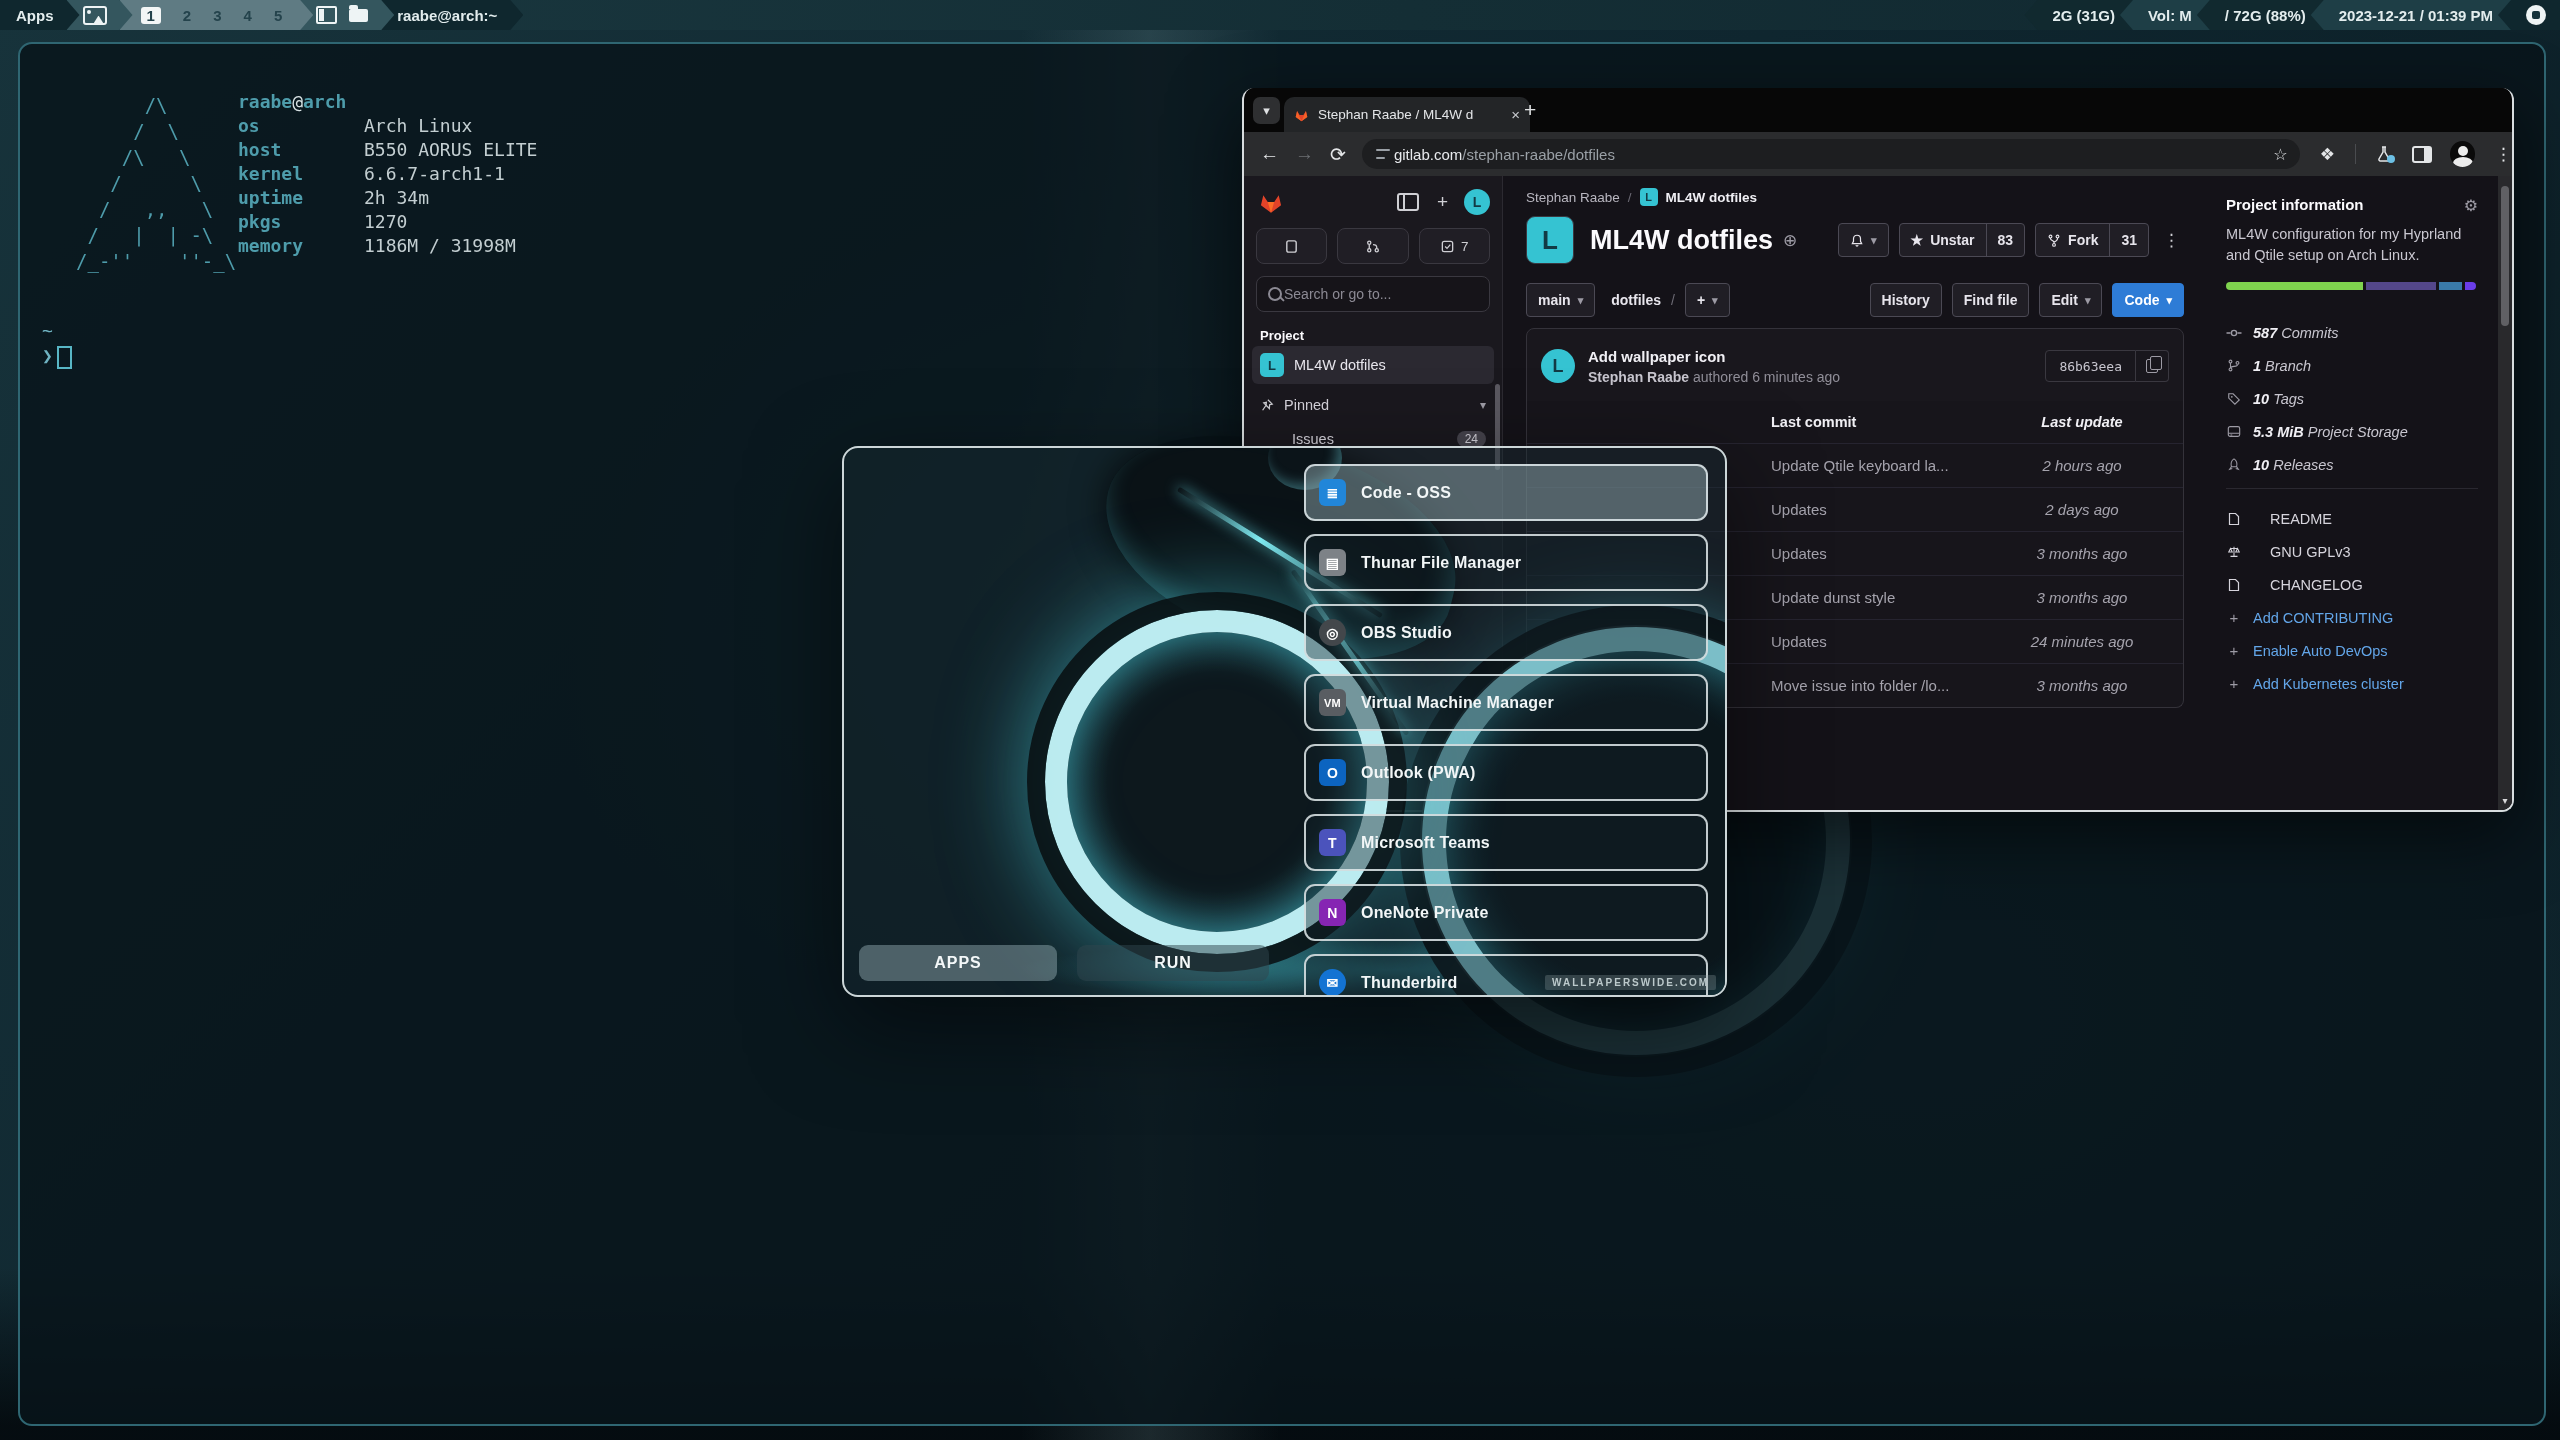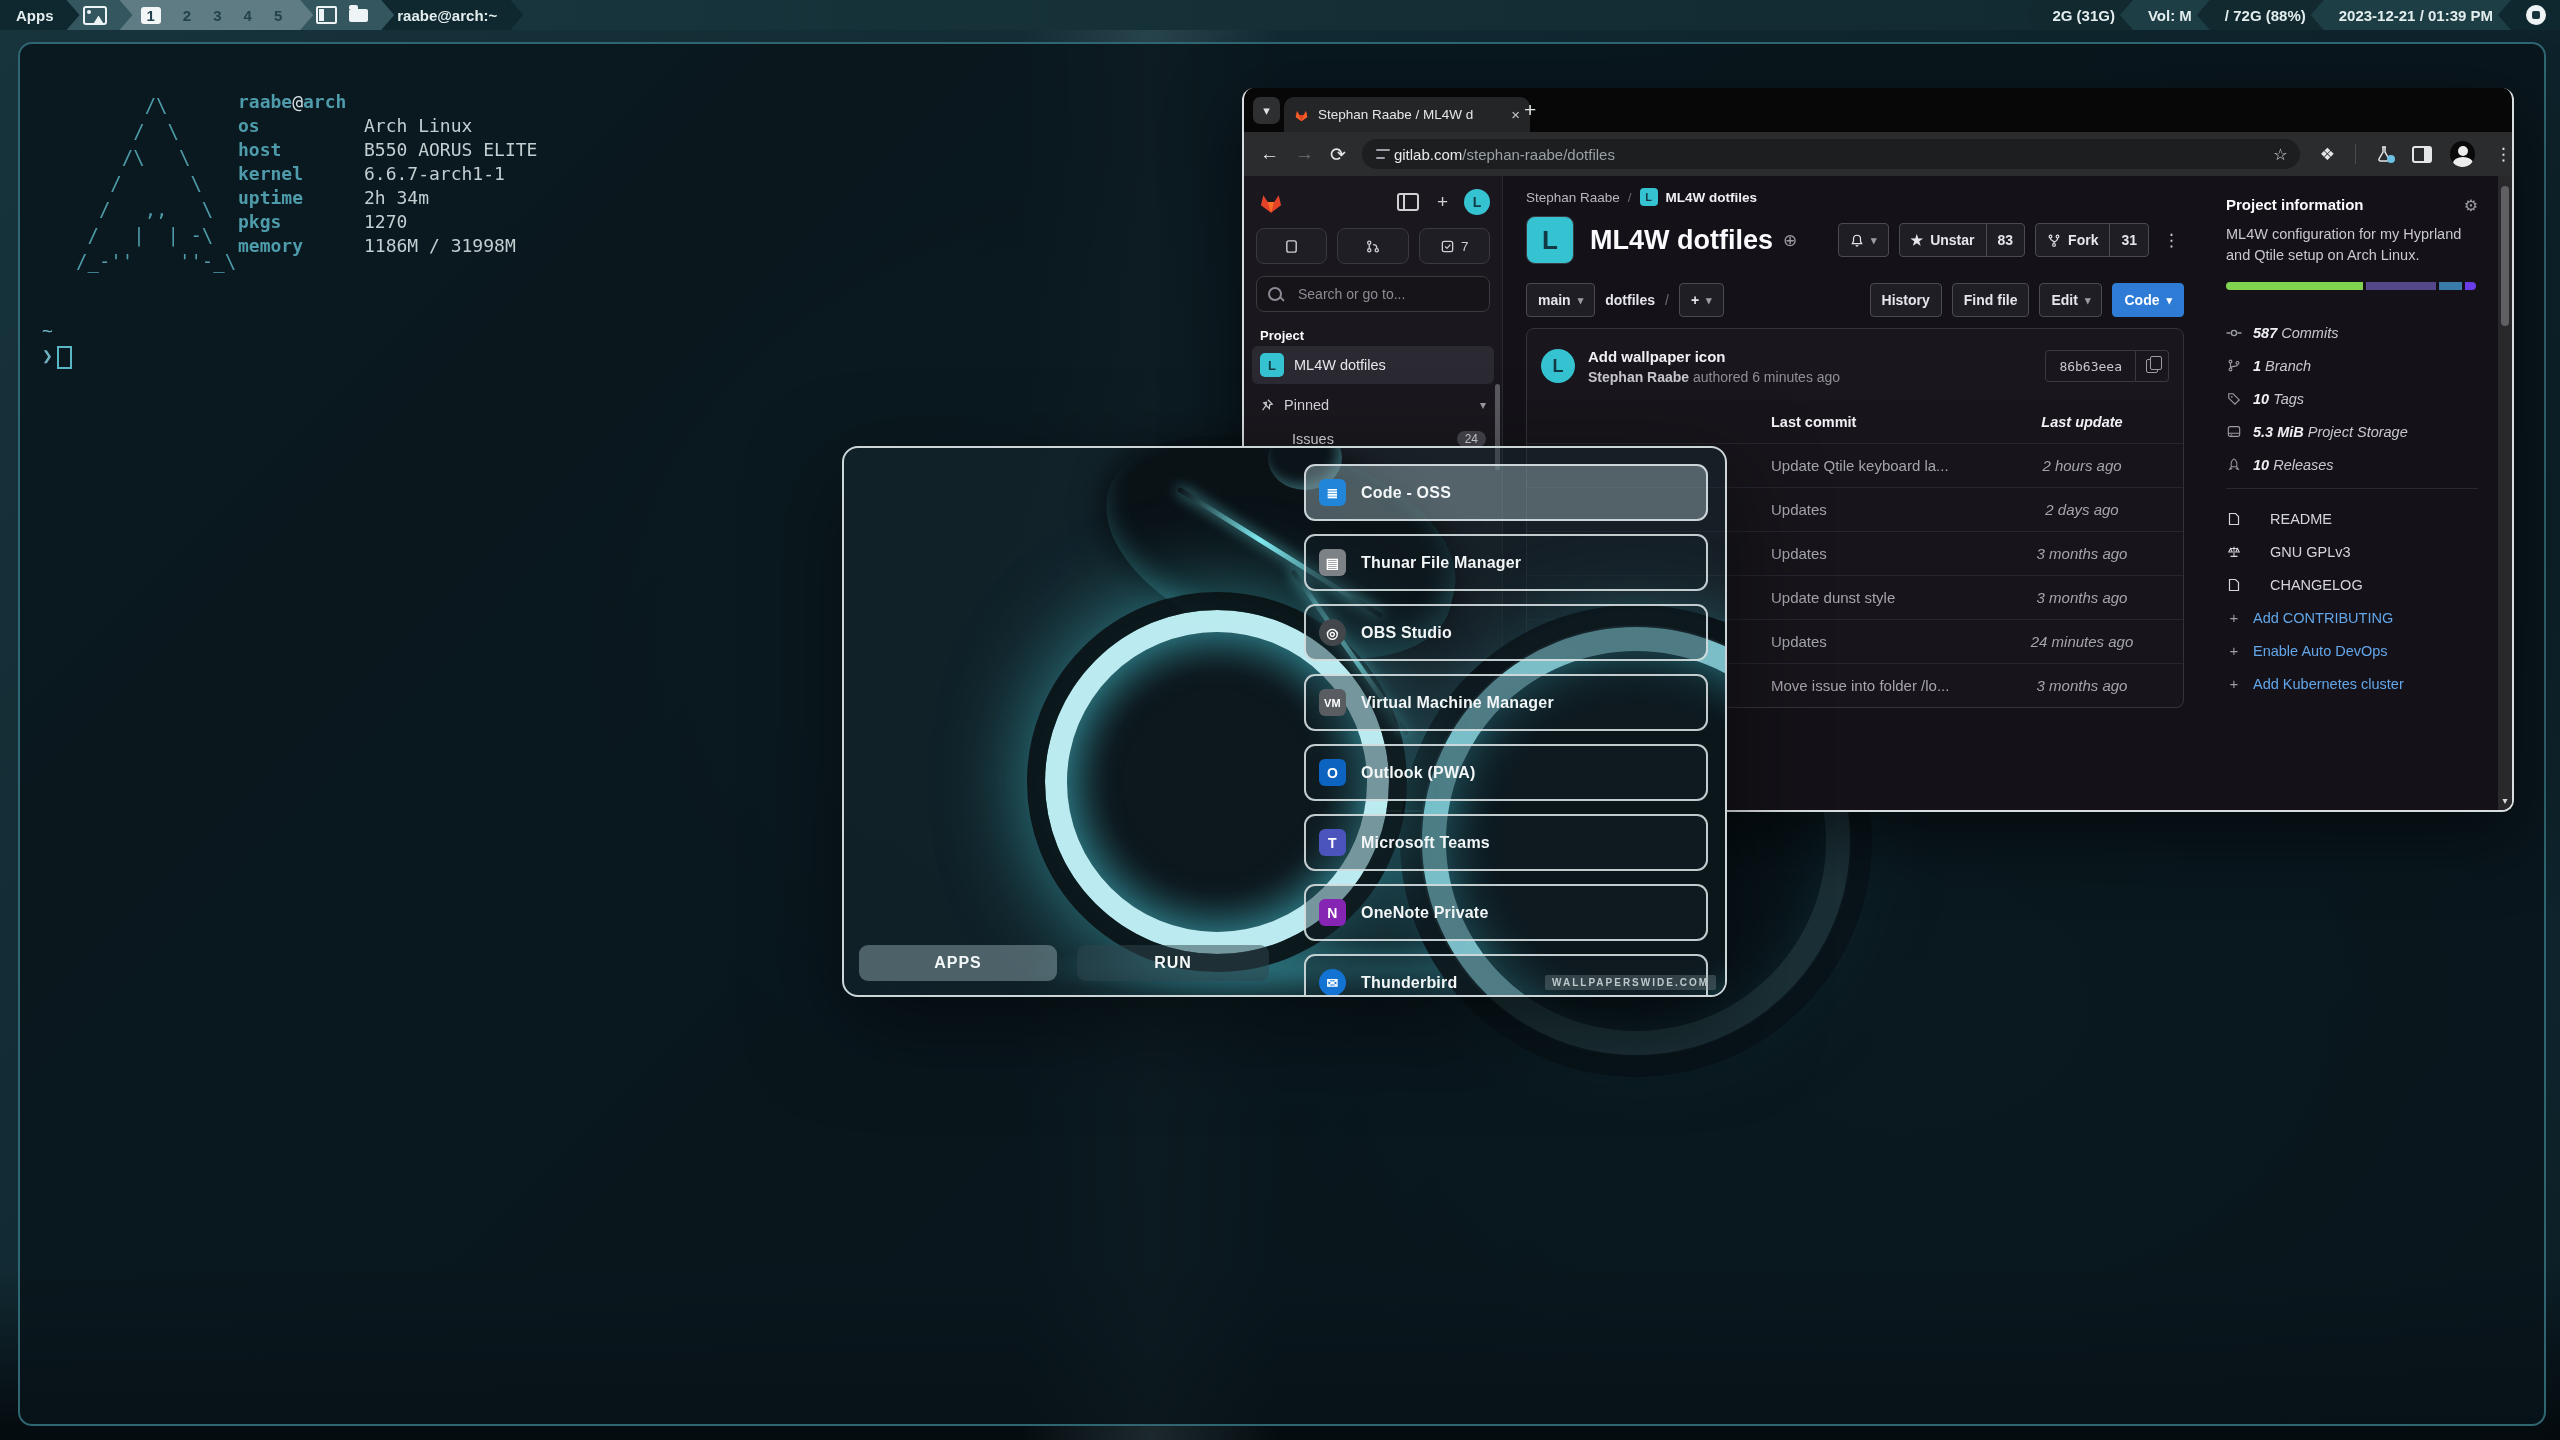--- a/index.html
+++ b/index.html
@@ -105,21 +105,21 @@
   #gl{position:absolute;left:0;top:88px;right:0;bottom:0;background:#141218;color:#c9c7d0;}
   #gl-sidebar{position:absolute;left:0;top:0;bottom:0;width:258px;background:#1a181e;border-right:1px solid #2c2a31;}
   .gl-logo-row{position:absolute;left:14px;top:12px;right:12px;height:28px;display:flex;align-items:center;}
   .paneltoggle{width:18px;height:14px;border:2px solid #cfcfd4;border-radius:3px;position:relative;margin-left:auto;}
   .paneltoggle::before{content:"";position:absolute;left:4px;top:0;bottom:0;width:2px;background:#cfcfd4;}
   .gl-plus{color:#cfcfd4;font-size:19px;margin-left:18px;}
   .ml4w-av{background:#35c3d2;color:#123a44;font-weight:bold;display:flex;align-items:center;justify-content:center;}
   .gl-btnrow{position:absolute;left:12px;top:52px;right:12px;display:flex;gap:10px;}
   .gl-sbtn{flex:1;height:34px;border:1px solid #3a3840;border-radius:8px;background:#201e25;display:flex;align-items:center;justify-content:center;gap:6px;color:#cfcfd4;font-size:13.5px;}
   .gl-search{position:absolute;left:12px;top:100px;right:12px;height:34px;border:1px solid #3a3840;border-radius:8px;
-    background:#161419;display:flex;align-items:center;gap:16px;padding:0 11px;color:#8c8a94;font-size:14px;}
+    background:#161419;display:flex;align-items:center;gap:2px;padding:0 11px;color:#8c8a94;font-size:14px;}
   .lens{width:10px;height:10px;border:2px solid currentColor;border-radius:50%;position:relative;flex:0 0 auto;}
   .lens::after{content:"";position:absolute;left:9px;top:9px;width:6px;height:2px;background:currentColor;transform:rotate(45deg);border-radius:1px;}
   .gl-sec{position:absolute;left:16px;top:152px;font-size:13px;font-weight:bold;color:#fbfafd;}
   .gl-proj{position:absolute;left:8px;top:170px;right:8px;height:38px;border-radius:6px;background:#2b2931;
     display:flex;align-items:center;gap:10px;padding:0 8px;color:#e7e5ec;font-size:14.5px;}
   .gl-pin{position:absolute;left:8px;top:212px;right:8px;height:34px;display:flex;align-items:center;gap:10px;padding:0 8px;color:#d4d2da;font-size:14.5px;}
   .gl-pin .chev{margin-left:auto;color:#9d9ba5;font-size:12px;}
   .gl-issues{position:absolute;left:8px;top:246px;right:8px;height:34px;display:flex;align-items:center;padding:0 8px 0 40px;color:#d4d2da;font-size:14.5px;}
   .badge{margin-left:auto;background:#45434c;color:#d4d2da;font-size:12px;border-radius:9px;padding:1px 8px;}
   .sb-scroll{position:absolute;right:2px;top:208px;width:5px;height:86px;border-radius:3px;background:#5a5860;}
@@ -131,21 +131,21 @@
   .titlerow{position:absolute;left:24px;top:40px;right:18px;height:48px;display:flex;align-items:center;}
   .proj-av{width:46px;height:46px;border-radius:9px;font-size:26px;border:1px solid #3a3840;}
   .gl-title{font-size:27px;font-weight:bold;color:#fbfafd;margin-left:16px;}
   .globe{color:#9d9ba5;font-size:17px;margin-left:10px;}
   .hdr-actions{margin-left:auto;display:flex;align-items:center;gap:10px;}
   .gbtn{height:32px;border:1px solid #4b4954;border-radius:4px;background:#201e25;display:flex;align-items:center;
     padding:0 11px;gap:7px;color:#e7e5ec;font-size:14px;font-weight:600;}
   .gbtn .cnt{border-left:1px solid #4b4954;margin-left:4px;padding-left:11px;align-self:stretch;display:flex;align-items:center;color:#e7e5ec;}
   .kebab{color:#cfcfd4;font-size:17px;padding:0 4px;}
   .ctrlrow{position:absolute;left:24px;top:108px;right:18px;height:32px;display:flex;align-items:center;gap:10px;font-size:14px;}
-  .pathtxt{color:#e7e5ec;font-weight:600;margin-left:0;}
+  .pathtxt{color:#e7e5ec;font-weight:600;margin-left:6px;}
   .slash{color:#6d6b75;}
   .ctrl-right{margin-left:auto;display:flex;gap:10px;}
   .bluebtn{background:#2e7cd6;border-color:#2e7cd6;color:#fff;}
   .commitcard{position:absolute;left:24px;top:152px;right:18px;height:74px;border:1px solid #34323a;border-radius:8px 8px 0 0;background:#19171d;display:flex;align-items:center;padding:0 14px;}
   .commit-av{width:34px;height:34px;border-radius:50%;font-size:18px;}
   .commit-txt{margin-left:13px;}
   .commit-msg{font-size:15px;font-weight:bold;color:#f0eff4;}
   .commit-sub{font-size:14px;color:#908e98;margin-top:4px;}
   .commit-sub .auth{color:#c7c5ce;font-weight:600;}
   .sha-wrap{margin-left:auto;display:flex;align-items:center;}

